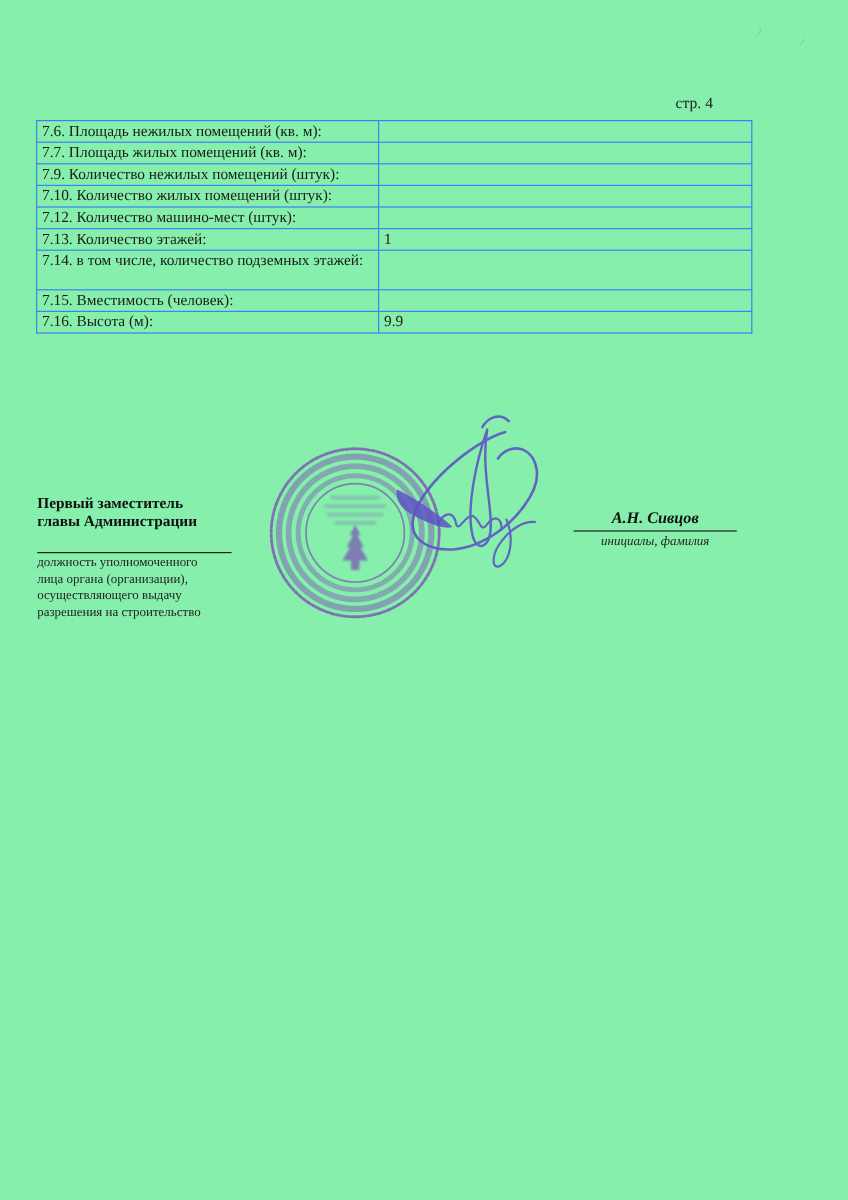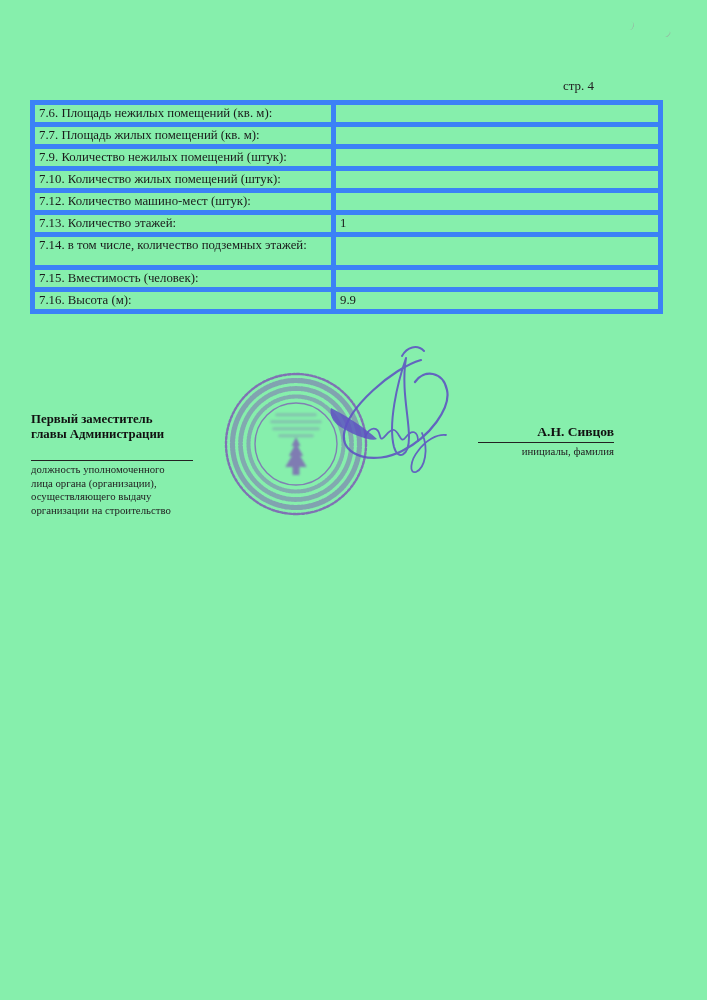--- a/index.html
+++ b/index.html
@@ -17,24 +17,24 @@
     font-size:13px;color:#222;
   }
   
   table.spec{
     position:absolute;left:30px;top:100px;
     width:578px;
     border-collapse:collapse;
     table-layout:fixed;
   }
   table.spec td{
-    border:5px solid #3b82f6;
+    border:1px solid #3b82f6;
     font-size:12.8px;
     line-height:15px;
-    padding:1px 16px 1px 4px;
+    padding:1px 4px 1px 4px;
     vertical-align:top;
     overflow:hidden;
   }
   table.spec{border:1.5px solid #3d3d3d;}
   td.c-label{width:276px;}
   td.c-value{width:302px;}
   tr.r-single{height:17px;}
   tr.r-double{height:33px;}
   
   .sig-left{
@@ -46,21 +46,22 @@
   }
   .sig-left .rule{
     border-bottom:1.2px solid #222;
     padding-bottom:18px;margin-bottom:2px;
   }
   .sig-left .cap{
     font-size:10.8px;line-height:13.5px;color:#222;
   }
   .sig-right{
     position:absolute;left:478px;top:424px;width:136px;
-    text-align:right;
+    text-align:center;
+    font-style:italic;
   }
   .sig-right .name{
     font-weight:bold;font-size:13.5px;line-height:16px;color:#111;
     border-bottom:1.2px solid #222;
     padding-bottom:2px;
   }
   .sig-right .cap{
     font-size:10.8px;line-height:14px;color:#222;margin-top:1px;
   }
   
@@ -124,21 +125,21 @@
       </tr>
     </tbody>
   </table>
 
   <div class="sig-left">
     <div class="title">Первый заместитель</div>
     <div class="title rule">главы Администрации</div>
     <div class="cap">должность уполномоченного</div>
     <div class="cap">лица органа (организации),</div>
     <div class="cap">осуществляющего выдачу</div>
-    <div class="cap">организации на строительство</div>
+    <div class="cap">разрешения на строительство</div>
   </div>
 
   <div class="sig-right">
     <div class="name">А.Н. Сивцов</div>
     <div class="cap">инициалы, фамилия</div>
   </div>
 
   <svg class="stamp-svg" width="170" height="176" viewBox="0 0 170 176" aria-hidden="true">
     <defs>
       <filter id="blur1" x="-30%" y="-30%" width="160%" height="160%">

